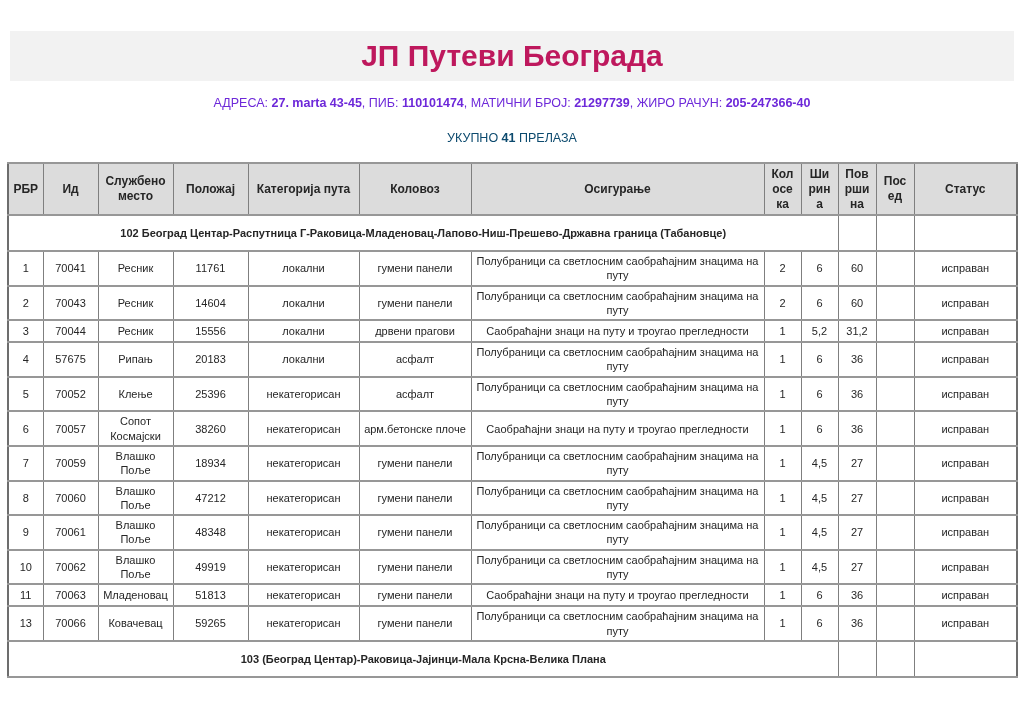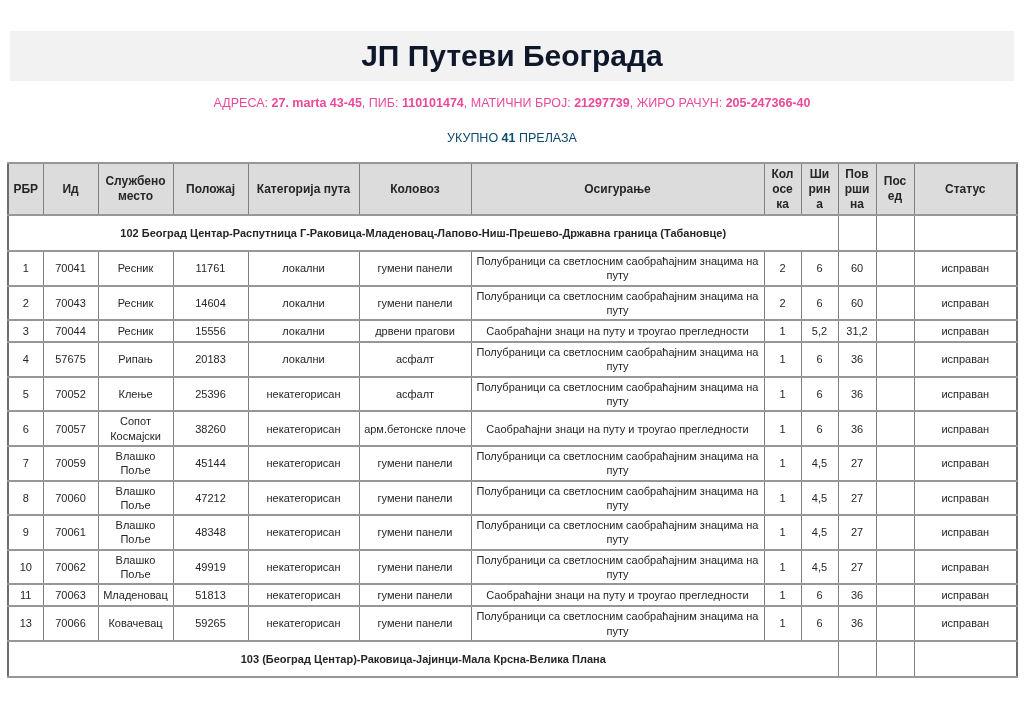--- a/index.html
+++ b/index.html
@@ -13,28 +13,28 @@
   }
   .title-band {
     margin: 31px 10px 0 10px;
     height: 50px;
     background: #f2f2f2;
     display: flex; align-items: center; justify-content: center;
   }
   .title-band h1 {
     font-size: 30px;
     font-weight: 700;
-    color: #0f172a;
+    color: #be185d;
     letter-spacing: 0px;
   }
   .address-line {
     margin-top: 15px;
     text-align: center;
     font-size: 12.5px;
-    color: #ec4899;
+    color: #6d28d9;
   }
   .address-line b, .total-line b { font-weight: 700; }
   .total-line {
     margin-top: 21px;
     text-align: center;
     font-size: 12.5px;
     color: #0c4a6e;
   }
   table.crossings {
     margin: 17px 8px 0 7px;
@@ -211,21 +211,21 @@
         <td class="c-kolosek">1</td>
         <td class="c-sirina">6</td>
         <td class="c-povrsina">36</td>
         <td class="c-posed"></td>
         <td class="c-status">исправан</td>
       </tr>
       <tr class="data-row">
         <td class="c-rbr">7</td>
         <td class="c-id">70059</td>
         <td class="c-mesto">Влашко Поље</td>
-        <td class="c-polozaj">45144</td>
+        <td class="c-polozaj">18934</td>
         <td class="c-kategorija">некатегорисан</td>
         <td class="c-kolovoz">гумени панели</td>
         <td class="c-osiguranje">Полубраници са светлосним саобраћајним знацима на путу</td>
         <td class="c-kolosek">1</td>
         <td class="c-sirina">4,5</td>
         <td class="c-povrsina">27</td>
         <td class="c-posed"></td>
         <td class="c-status">исправан</td>
       </tr>
       <tr class="data-row">

